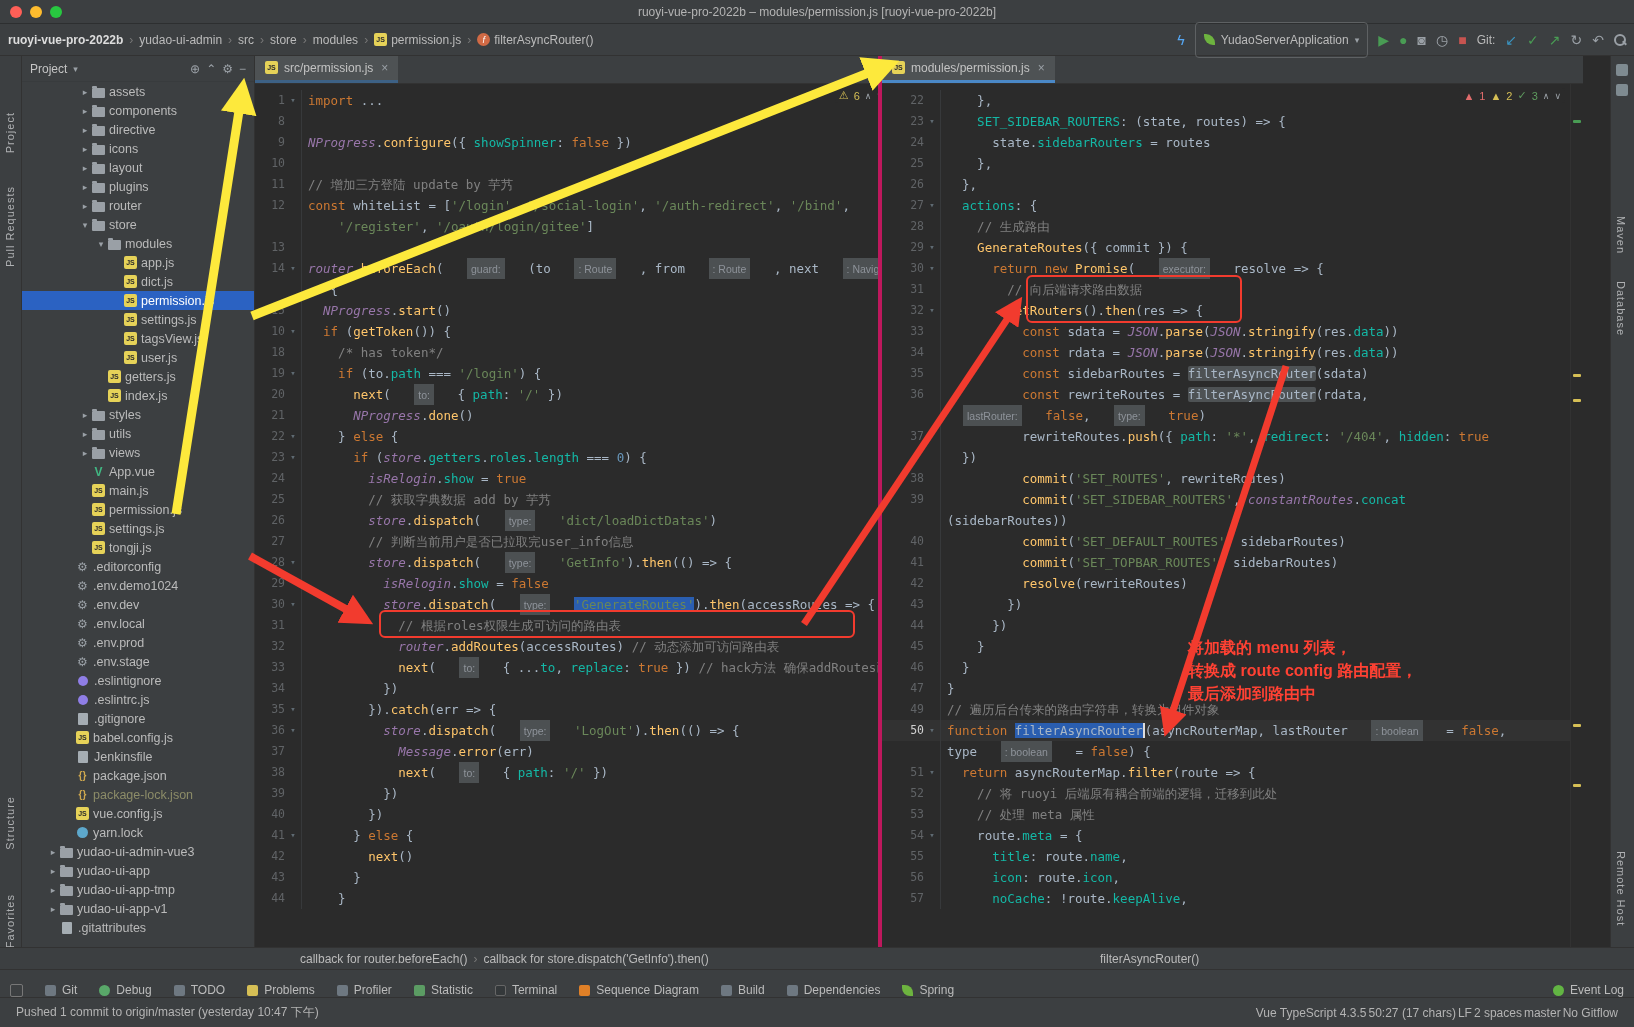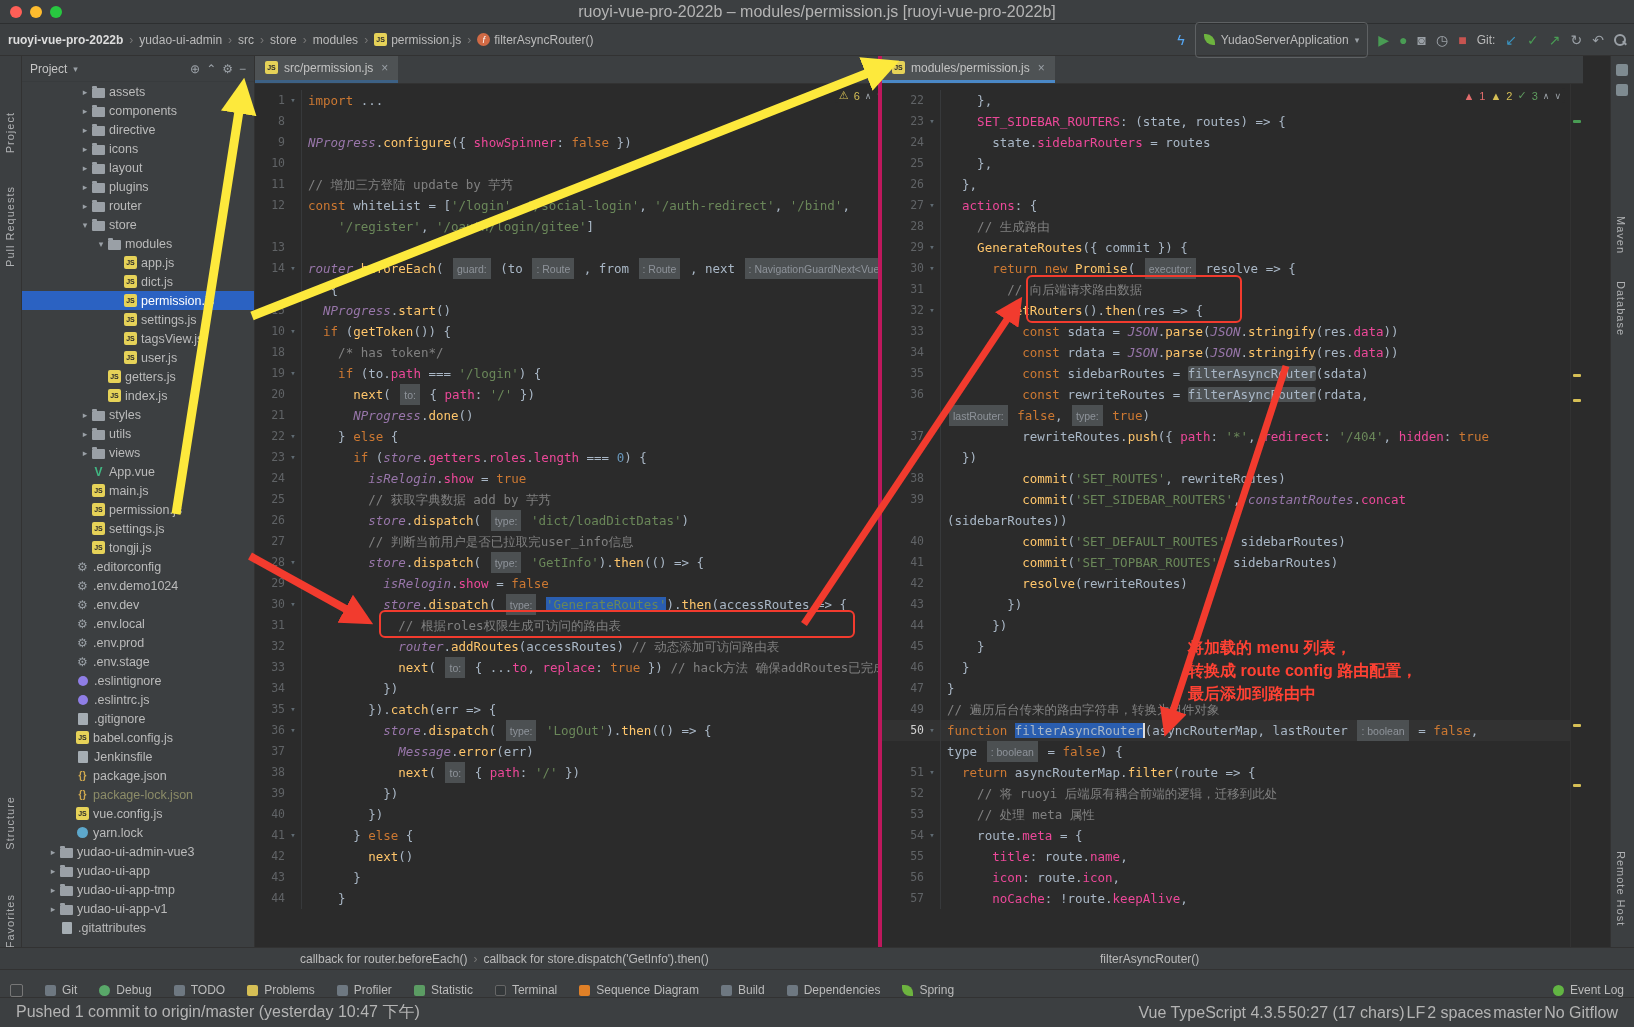--- a/index.html
+++ b/index.html
@@ -2,21 +2,21 @@
 <html><head>
 <meta charset="utf-8">
 <style>
 *{margin:0;padding:0;box-sizing:border-box}
 html,body{width:1634px;height:1027px;overflow:hidden}
 body{background:#2b2b2b;font-family:"Liberation Sans",sans-serif;color:#bbbbbb;position:relative;font-size:12px}
 
 .titlebar{position:absolute;top:0;left:0;right:0;height:24px;background:#3c3f41;border-bottom:1px solid #2d2f30;display:flex;align-items:center;z-index:5}
 .lights{display:flex;gap:8px;margin-left:10px;z-index:6}
 .light{width:12px;height:12px;border-radius:50%}
-.wtitle{position:absolute;left:0;right:0;text-align:center;font-size:16px;color:#b4b4b4}
+.wtitle{position:absolute;left:0;right:0;text-align:center;font-size:12px;color:#b4b4b4}
 
 .navbar{position:absolute;top:24px;left:0;right:0;height:32px;background:#3c3f41;border-bottom:1px solid #323232;display:flex;align-items:center;justify-content:space-between;padding:0 8px;z-index:5}
 .crumbs{display:flex;align-items:center;gap:4px;white-space:nowrap}
 .crumb{color:#bbbbbb;display:flex;align-items:center;gap:4px;cursor:default}
 .crumb.first{font-weight:bold;color:#dddddd}
 .crumb-sep{color:#777;margin:0 2px}
 .navright{display:flex;align-items:center;gap:10px}
 .runbox{display:flex;align-items:center;gap:6px;border:1px solid #5e6163;border-radius:4px;padding:10px 8px;color:#bbbbbb}
 .leaf{width:11px;height:11px;background:#6db33f;border-radius:0 9px 0 9px;display:inline-block}
 .nicon{font-size:14px;line-height:1;cursor:default}
@@ -63,22 +63,22 @@
 .ebody{position:absolute;top:28px;left:0;right:0;bottom:0;padding-top:6px;font-family:"DejaVu Sans Mono",monospace;font-size:12.5px;line-height:21px}
 .row{height:21px;display:flex;align-items:center}
 .row.cur{background:#323232}
 .ln{text-align:right;color:#606366;font-size:11.5px;flex:0 0 auto;cursor:pointer}
 .eleft .ln{width:30px}
 .eright .ln{width:42px}
 .row.cur .ln{color:#d0d0d0}
 .fold{width:16px;text-align:center;color:#5f6a72;font-size:9px;flex:0 0 16px}
 .code{flex:1;white-space:pre;overflow:hidden;color:#a9b7c6;border-left:1px solid #37393b;padding-left:6px;height:21px}
 .c-kw{color:#cc7832}.c-str{color:#6a8759}.c-cm{color:#808080}.c-num{color:#6897bb}
-.c-fn{color:#ffc66b}.c-pr{color:#ec4899}.c-gl{color:#9876aa;font-style:italic}
-.hint{background:#4c5052;color:#8e939a;border-radius:4px;padding:16px 4px;font-size:10.5px;margin:0 2px;font-family:"Liberation Sans",sans-serif}
+.c-fn{color:#ffc66b}.c-pr{color:#14b8a6}.c-gl{color:#9876aa;font-style:italic}
+.hint{background:#4c5052;color:#8e939a;border-radius:4px;padding:16px 4px;font-size:10.5px;margin:0 16px;font-family:"Liberation Sans",sans-serif}
 .sel{background:#2a5eb0}
 .hlw{background:#4e5254;border-radius:2px}
 .caret{display:inline-block;width:2px;height:15px;background:#dddddd;vertical-align:text-bottom}
 .edwidget{position:absolute;top:32px;right:18px;display:flex;align-items:center;gap:5px;font-size:11px;z-index:8;background:rgba(43,43,43,.6);padding:1px 4px;border-radius:3px}
 .bwarn{color:#d6bf55}.berr{color:#e06c6c}.bok{color:#5f9c5f}.bchev{color:#9aa0a6;font-size:9px}
 .stripebar{position:absolute;top:28px;bottom:0;width:13px;background:#2b2b2b;border-left:1px solid #323232;right:0}
 .smark{position:absolute;left:2px;width:8px;height:3px;border-radius:1px}
 
 .crumbbar{position:absolute;left:0;right:0;top:947px;height:22px;background:#3c3f41;border-top:1px solid #323232;display:flex;align-items:center;z-index:5}
 .crumbbar .lc{display:flex;gap:4px;align-items:center;margin-left:300px;white-space:nowrap}
@@ -88,21 +88,21 @@
 .bwic{width:11px;height:11px;display:inline-block;border-radius:2px;background:#6e7881}
 .bwic.spring{background:#6db33f;border-radius:0 8px 0 8px}
 .bwic.seq{background:#e08027}
 .bwic.term{background:#34383a;border:1px solid #666}
 .bwic.stat{background:#5b9c63}
 .bwic.debug{background:#59a869;border-radius:50%}
 .bwic.problems{background:#d6bf55}
 .bwic.evt{background:#62b543;border-radius:50%}
 .toolbar .spacer{flex:1}
 .corner-ic{width:13px;height:13px;border:1px solid #777;border-radius:2px;display:inline-block}
-.statusbar{position:absolute;left:0;right:0;top:997px;height:30px;background:#3c3f41;border-top:1px solid #323232;display:flex;align-items:center;justify-content:space-between;padding:0 16px;z-index:5;font-size:16px;color:#b4b4b4}
+.statusbar{position:absolute;left:0;right:0;top:997px;height:30px;background:#3c3f41;border-top:1px solid #323232;display:flex;align-items:center;justify-content:space-between;padding:0 16px;z-index:5;font-size:12px;color:#b4b4b4}
 .statusright{display:flex;align-items:center;gap:2px;white-space:nowrap}
 
 .overlay{position:absolute;left:0;top:0;z-index:60;pointer-events:none}
 .redbox{position:absolute;border:2px solid #f23b2e;border-radius:6px;z-index:55;pointer-events:none}
 .rednote{position:absolute;left:1188px;top:636px;font-size:16px;font-weight:bold;line-height:23px;color:#ff4133;z-index:55;pointer-events:none}
 </style>
 </head>
 <body>
 
 <div class="titlebar">

